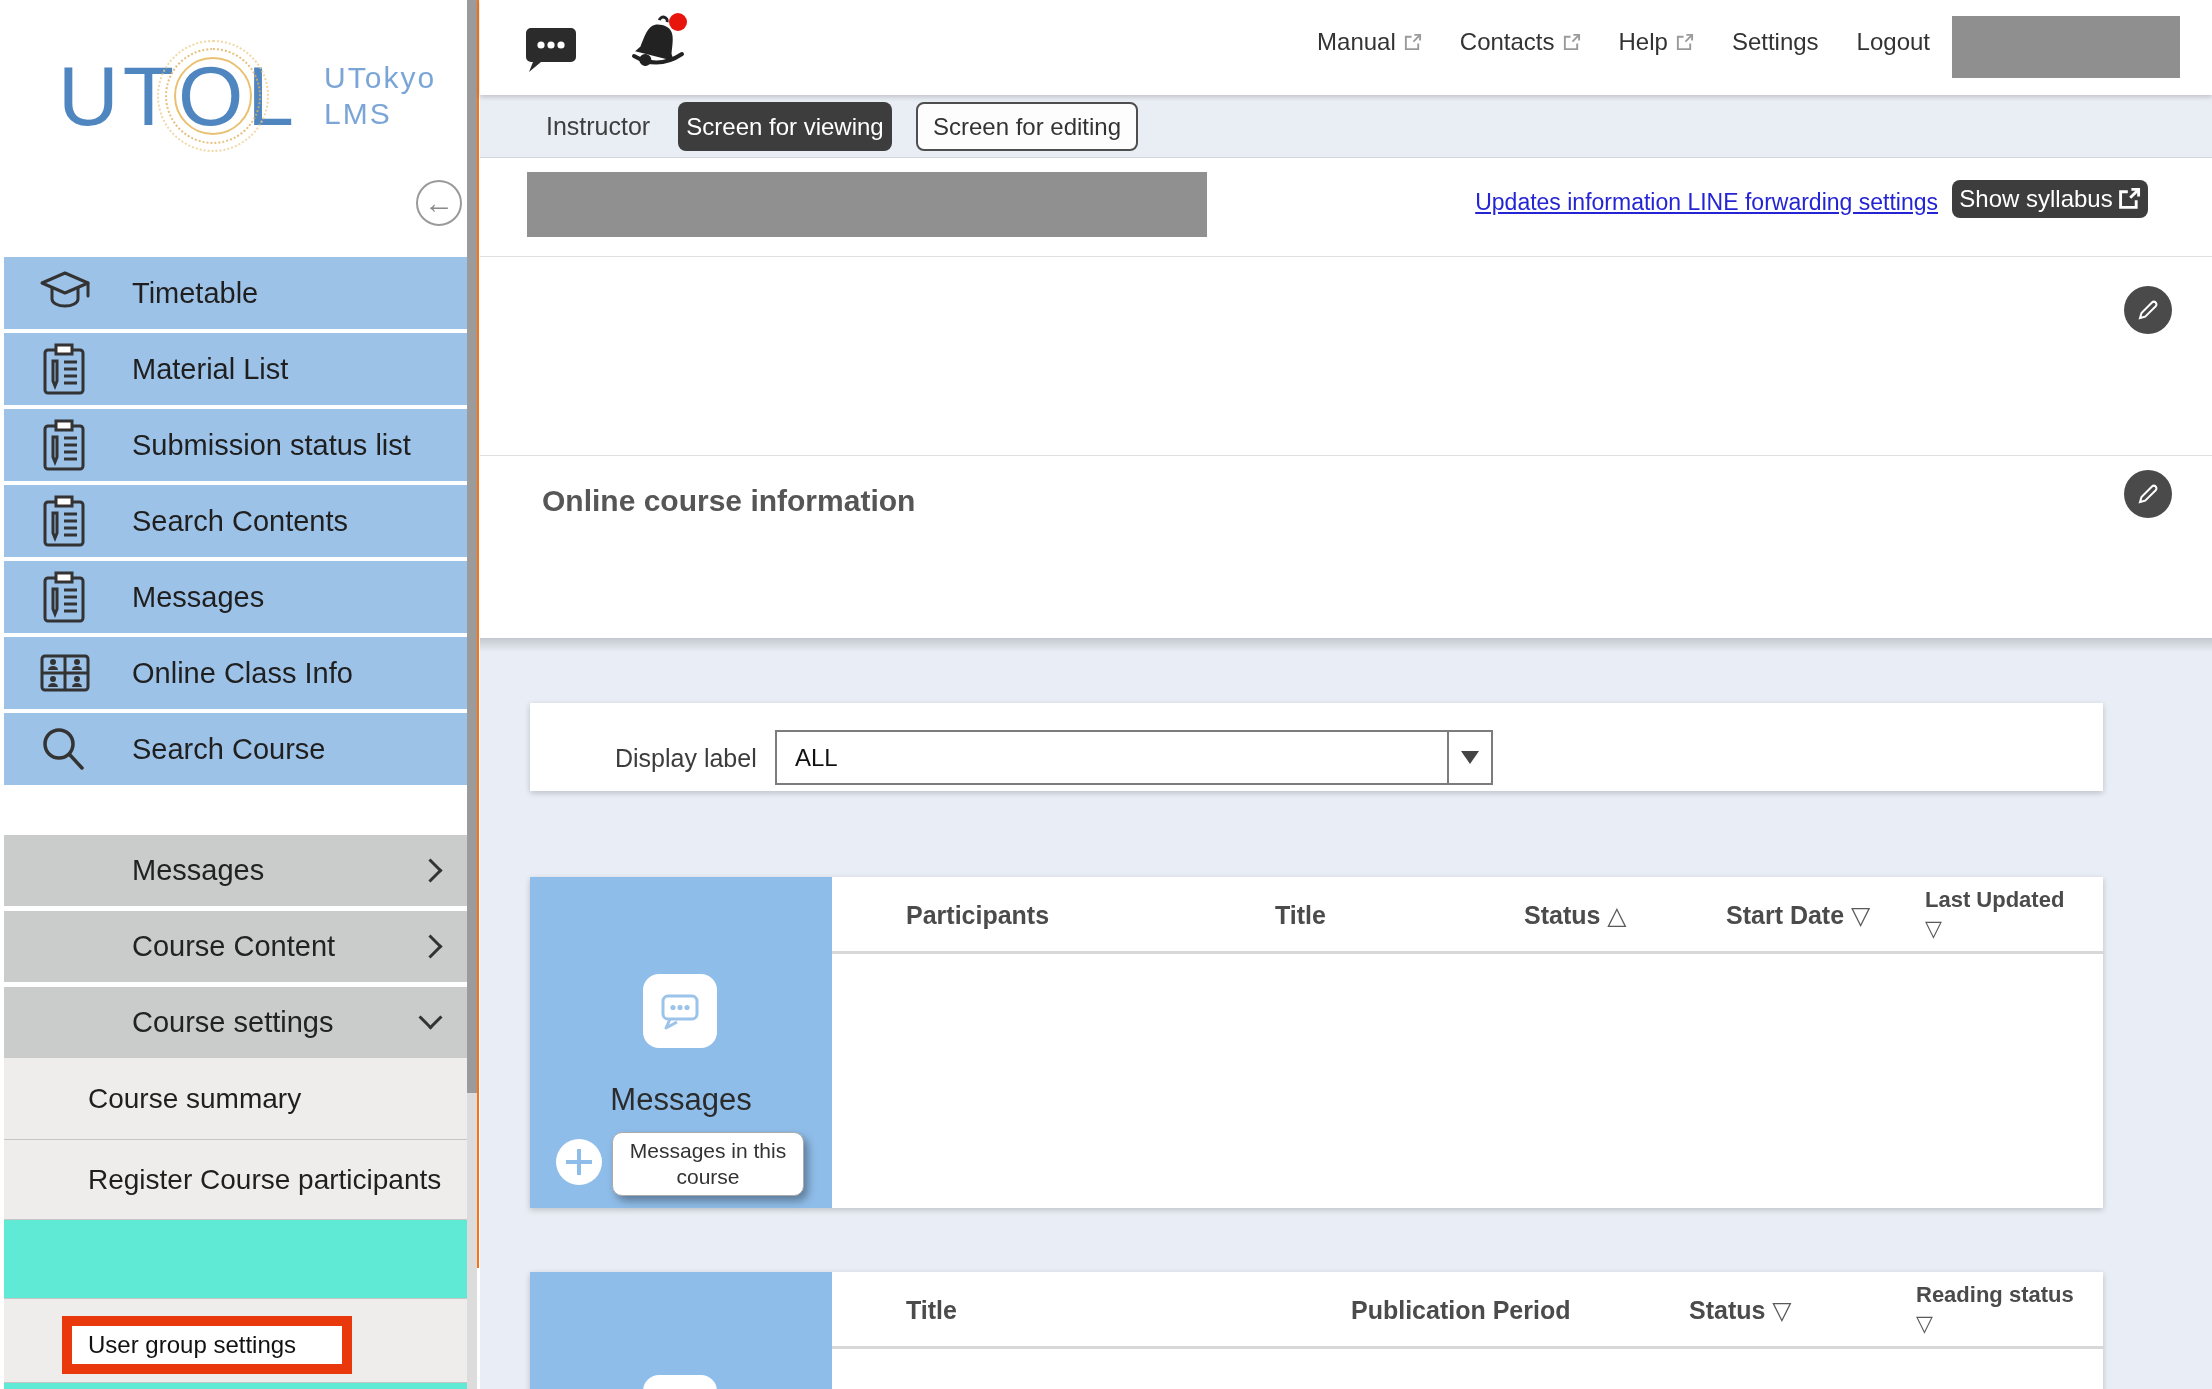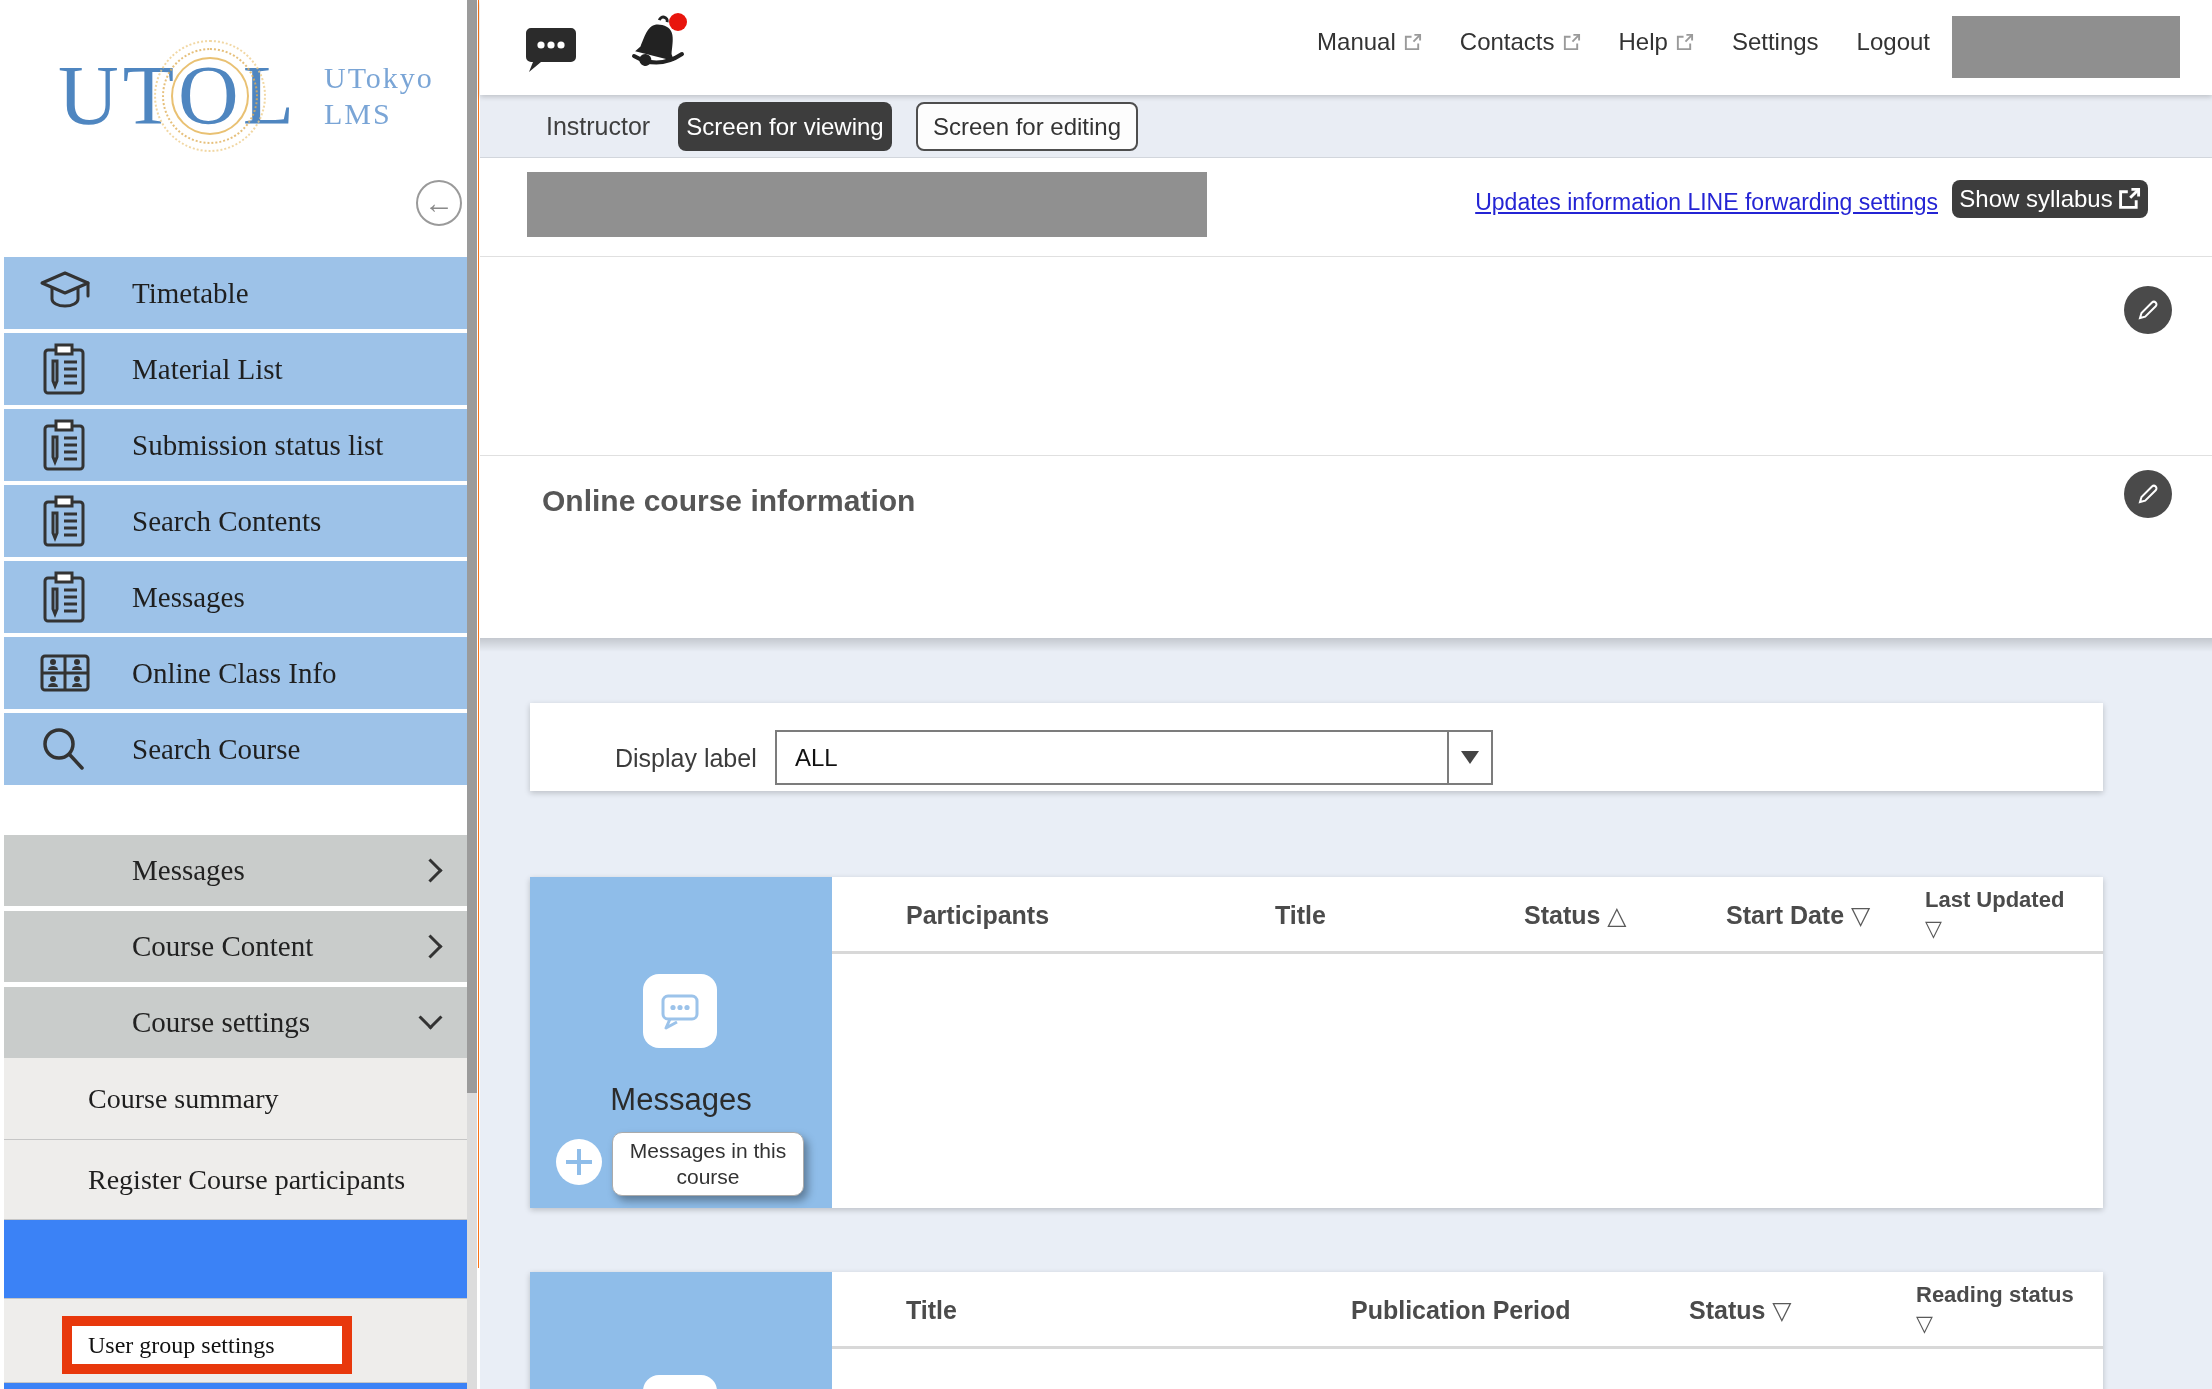--- a/index.html
+++ b/index.html
@@ -3,41 +3,41 @@
 <meta charset="utf-8">
 <style>
   * { margin:0; padding:0; box-sizing:border-box; }
   html,body { width:2212px; height:1389px; overflow:hidden;
     font-family:"Liberation Sans","DejaVu Sans",sans-serif; background:#fff; }
   .abs { position:absolute; }
   #stage { position:relative; width:2212px; height:1389px; }
 
   
   #sidebar { left:0; top:0; width:479px; height:1268px; background:#fff;
-    border-right:1px solid #f97316;font-family:Liberation Serif, serif; }
+    border-right:7px solid #f97316; }
   .logo-row { left:58px; top:48px; width:380px; height:96px; display:flex; align-items:center; }
   .lg { font-size:84px; font-weight:400; color:#4f86c0; letter-spacing:4px; line-height:96px; }
   .o-wrap { position:relative; }
   .ring { position:absolute; border-radius:50%; left:50%; top:50%; transform:translate(-50%,-50%); }
   .r1 { width:78px; height:78px; border:2px solid rgba(231,186,100,.9); }
   .r2 { width:96px; height:96px; border:2px dotted rgba(224,176,90,.8); }
   .r3 { width:112px; height:112px; border:2px dotted rgba(238,205,140,.8); }
   .logo-sub { margin-left:26px; font-size:30px; line-height:36px; color:#7aa5d6; letter-spacing:2px; }
   .collapse-btn { left:416px; top:180px; width:46px; height:46px; border:2px solid #9a9a9a;
     border-radius:50%; color:#8a8a8a; font-size:30px; text-align:center; line-height:42px;
     background:#fff; cursor:pointer; }
   .snav { left:4px; width:464px; height:72px; background:#9dc2e8; display:flex; align-items:center; }
   .snav .ic { width:54px; margin-left:34px; flex:none; display:flex; align-items:center; }
   .snav .lbl { margin-left:40px; font-size:29px; color:#1f1f1f; white-space:nowrap; }
   .gnav { left:4px; width:464px; height:71px; background:#c9cccb; }
   .gnav .lbl { position:absolute; left:128px; top:0; line-height:71px; font-size:29px; color:#222; }
   .chev { position:absolute; width:17px; height:17px; border-top:3px solid #333; border-right:3px solid #333; }
   .chev-right { left:418px; top:27px; transform:rotate(45deg); }
   .chev-down  { left:418px; top:22px; transform:rotate(135deg); }
-  #subpanel { left:4px; top:1058px; width:464px; height:331px; background:#3b82f6; }
+  #subpanel { left:4px; top:1058px; width:464px; height:331px; background:#5eead4; }
   .subitem { position:absolute; left:0; width:464px; background:#eeedeb; }
   .subitem .lbl { position:absolute; left:84px; font-size:28px; color:#1f1f1f; white-space:nowrap; }
   .subdiv { position:absolute; left:0; width:464px; height:1px; background:#c6c6c6; }
   #highlight-box { left:62px; top:1316px; width:290px; height:58px; border:10px solid #e8380c;
     background:#fff; }
   #highlight-box .lbl { position:absolute; left:16px; top:0; line-height:38px; font-size:24px; color:#111; white-space:nowrap; }
   .sb-track { left:467px; top:0; width:10px; height:1389px; background:#dcdcdc; }
   .sb-thumb { left:467px; top:0; width:10px; height:1093px; background:#9b9b9b; }
 
   

